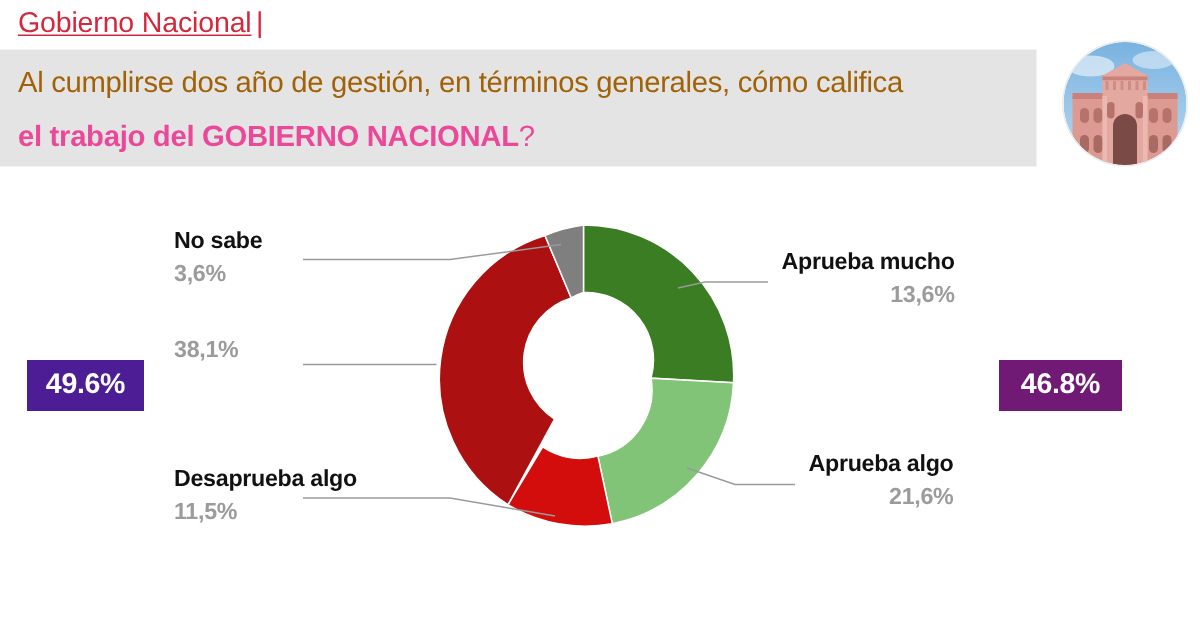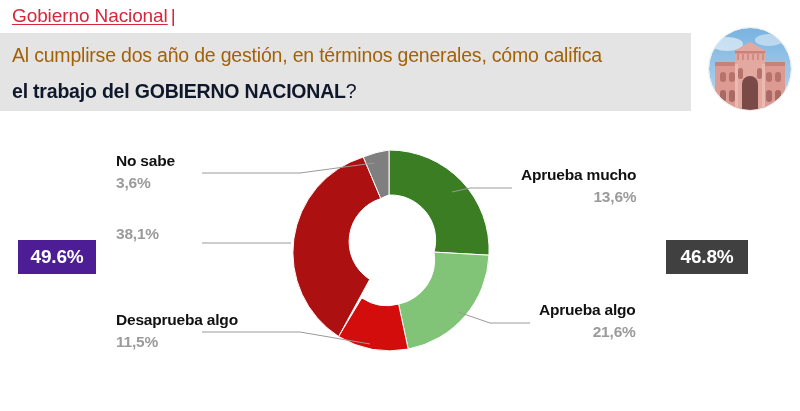--- a/index.html
+++ b/index.html
@@ -52,21 +52,21 @@
     color: #a16207;
     letter-spacing: -0.2px;
     white-space: nowrap;
   }
   #question-line2 {
     position: absolute;
     left: 12px;
     top: 80px;
     width: 670px;
     font-size: 19.5px;
-    color: #0f172a;
+    color: #ec4899;
     letter-spacing: -0.2px;
     white-space: nowrap;
   }
   #question-line2 .bold {
     font-weight: bold;
   }
 
   
   #casa-rosada-photo {
     position: absolute;
@@ -253,13 +253,13 @@
   <div class="cl-title">Aprueba mucho</div>
   <div class="cl-value">13,6%</div>
 </div>
 
 <div class="callout right-align" id="callout-aprueba-algo">
   <div class="cl-title">Aprueba algo</div>
   <div class="cl-value">21,6%</div>
 </div>
 
 <div class="badge" id="badge-disapproval" style="background: #4c1d95;">49.6%</div>
-<div class="badge" id="badge-approval" style="background: #404040;">46.8%</div>
+<div class="badge" id="badge-approval" style="background: #701a75;">46.8%</div>
 
 </body></html>

